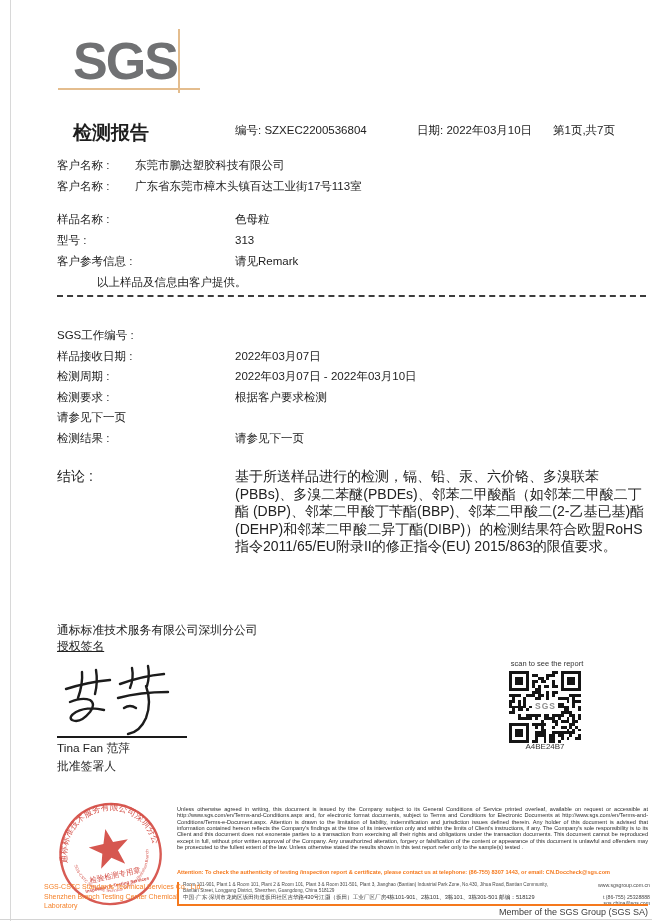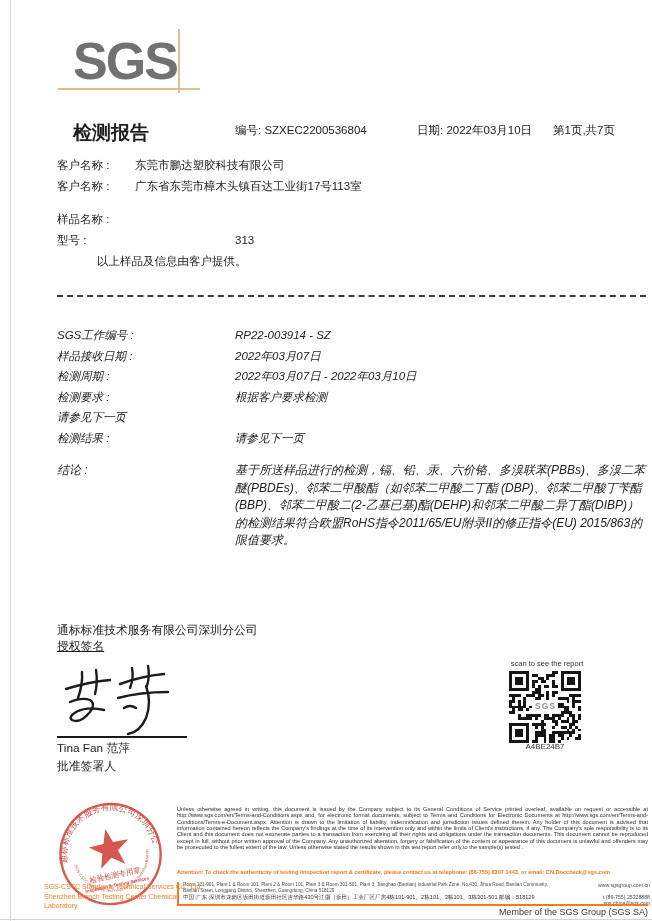--- a/index.html
+++ b/index.html
@@ -23,23 +23,23 @@
   
   .row{display:flex;line-height:21px;font-size:11.5px;}
   .lblA{width:78px;flex:none;}
   .lblB{width:178px;flex:none;}
   .val{flex:1;}
   .client-a{position:absolute;left:57px;top:155px;width:590px;}
   .client-b{position:absolute;left:57px;top:209px;width:590px;}
   .client-note{line-height:20px;font-size:11.5px;margin-left:40px;}
   .dashed{position:absolute;left:57px;top:295px;width:589px;border-top:2px dashed #3c3c3c;height:0;}
 
-  .details{position:absolute;left:57px;top:325px;width:592px;font-style:italic;}
+  .details{position:absolute;left:57px;top:325px;width:592px;}
   .details .row{line-height:20.5px;}
-  .concl-row{display:flex;margin-top:14px;font-size:12px;}
+  .concl-row{display:flex;margin-top:20px;font-size:14px;}
   .concl-val{flex:1;max-width:414px;line-height:17.5px;}
 
   
   .sig-company{position:absolute;left:57px;top:623px;font-size:11.8px;line-height:15px;}
   .sig-auth{position:absolute;left:57px;top:639px;font-size:11.8px;text-decoration:underline;}
   .sig-draw{position:absolute;left:60px;top:664px;}
   .sig-line{position:absolute;left:57px;top:736px;width:130px;height:2px;background:#1a1a1a;}
   .sig-name{position:absolute;left:57px;top:741px;font-size:11.8px;}
   .sig-role{position:absolute;left:57px;top:759px;font-size:11.8px;}
 
@@ -91,34 +91,38 @@
     </div>
     <div class="row">
       <span class="lblA">客户名称 :</span>
       <span class="val">广东省东莞市樟木头镇百达工业街17号113室</span>
     </div>
   </div>
 
   <div class="client-b">
     <div class="row">
       <span class="lblB">样品名称 :</span>
+      <span class="val">色母粒</span>
     </div>
     <div class="row">
       <span class="lblB">型号 :</span>
       <span class="val">313</span>
     </div>
+    <div class="row">
+      <span class="lblB">客户参考信息 :</span>
+      <span class="val">请见Remark</span>
+    </div>
     <div class="client-note">以上样品及信息由客户提供。</div>
   </div>
 
   <div class="dashed"></div>
 
   <div class="details">
     <div class="row">
       <span class="lblB">SGS工作编号 :</span>
-      <span class="val">RP22-003914 - SZ</span>
     </div>
     <div class="row">
       <span class="lblB">样品接收日期 :</span>
       <span class="val">2022年03月07日</span>
     </div>
     <div class="row">
       <span class="lblB">检测周期 :</span>
       <span class="val">2022年03月07日 - 2022年03月10日</span>
     </div>
     <div class="row">

